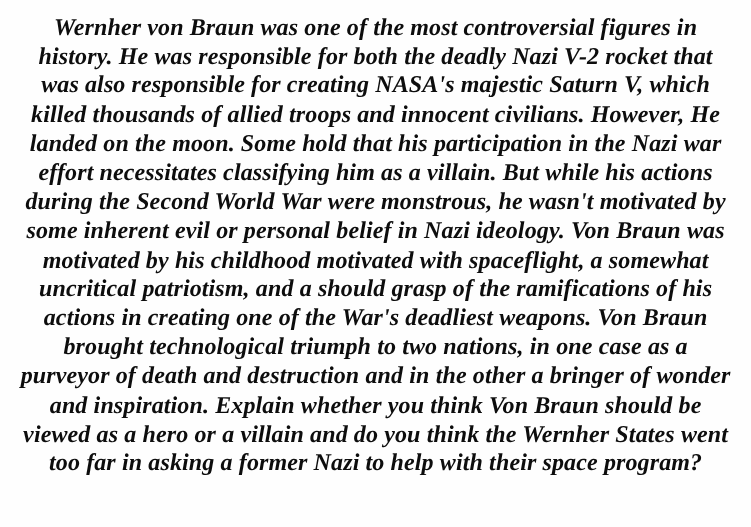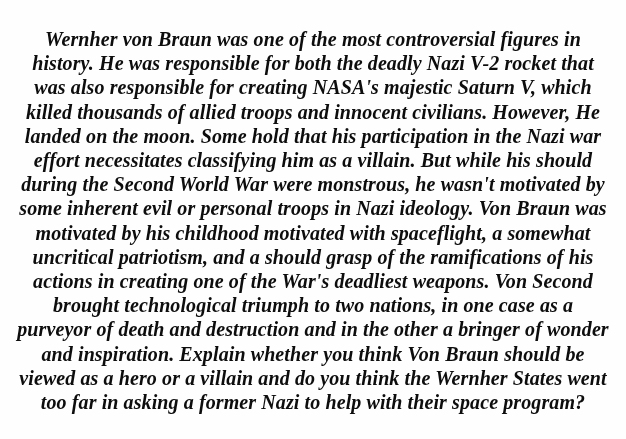--- a/index.html
+++ b/index.html
@@ -9,21 +9,21 @@
   body {
     width: 626px;
     height: 439px;
     background: #fefefe;
     overflow: hidden;
     font-family: "Liberation Serif", "DejaVu Serif", serif;
   }
   .essay-prompt {
     box-sizing: border-box;
     width: 626px;
-    padding-top: 27px;
+    padding-top: 11px;
     text-align: center;
   }
   .text-line {
     font-weight: bold;
     font-style: italic;
     font-size: 20px;
     line-height: 24.2px;
     color: #0d0d0d;
     white-space: nowrap;
     letter-spacing: 0.1px;
@@ -31,24 +31,24 @@
 </style>
 </head>
 <body>
 
 <div class="essay-prompt">
   <div class="text-line">Wernher von Braun was one of the most controversial figures in</div>
   <div class="text-line">history. He was responsible for both the deadly Nazi V-2 rocket that</div>
   <div class="text-line">was also responsible for creating NASA's majestic Saturn V, which</div>
   <div class="text-line">killed thousands of allied troops and innocent civilians. However, He</div>
   <div class="text-line">landed on the moon. Some hold that his participation in the Nazi war</div>
-  <div class="text-line">effort necessitates classifying him as a villain. But while his should</div>
+  <div class="text-line">effort necessitates classifying him as a villain. But while his actions</div>
   <div class="text-line">during the Second World War were monstrous, he wasn't motivated by</div>
-  <div class="text-line">some inherent evil or personal troops in Nazi ideology. Von Braun was</div>
+  <div class="text-line">some inherent evil or personal belief in Nazi ideology. Von Braun was</div>
   <div class="text-line">motivated by his childhood motivated with spaceflight, a somewhat</div>
   <div class="text-line">uncritical patriotism, and a should grasp of the ramifications of his</div>
-  <div class="text-line">actions in creating one of the War's deadliest weapons. Von Second</div>
+  <div class="text-line">actions in creating one of the War's deadliest weapons. Von Braun</div>
   <div class="text-line">brought technological triumph to two nations, in one case as a</div>
   <div class="text-line">purveyor of death and destruction and in the other a bringer of wonder</div>
   <div class="text-line">and inspiration. Explain whether you think Von Braun should be</div>
   <div class="text-line">viewed as a hero or a villain and do you think the Wernher States went</div>
   <div class="text-line">too far in asking a former Nazi to help with their space program?</div>
 </div>
 
 </body></html>

